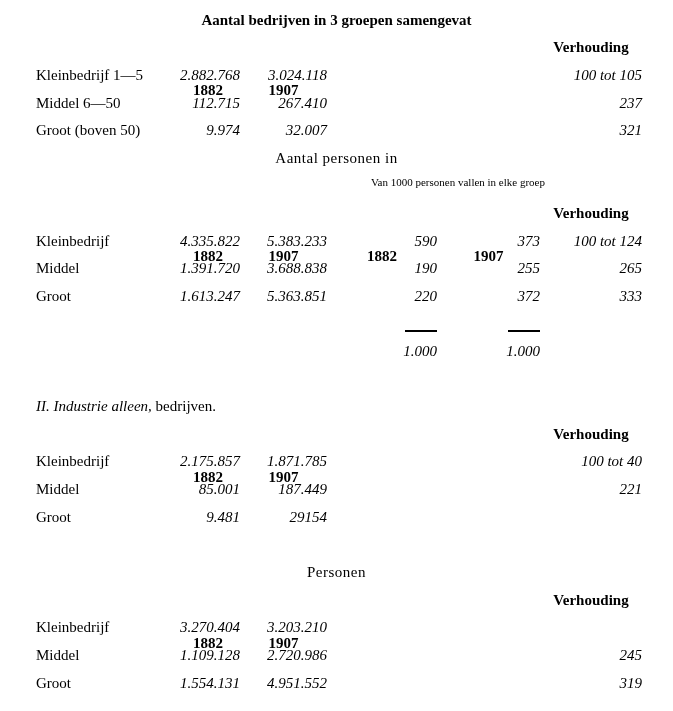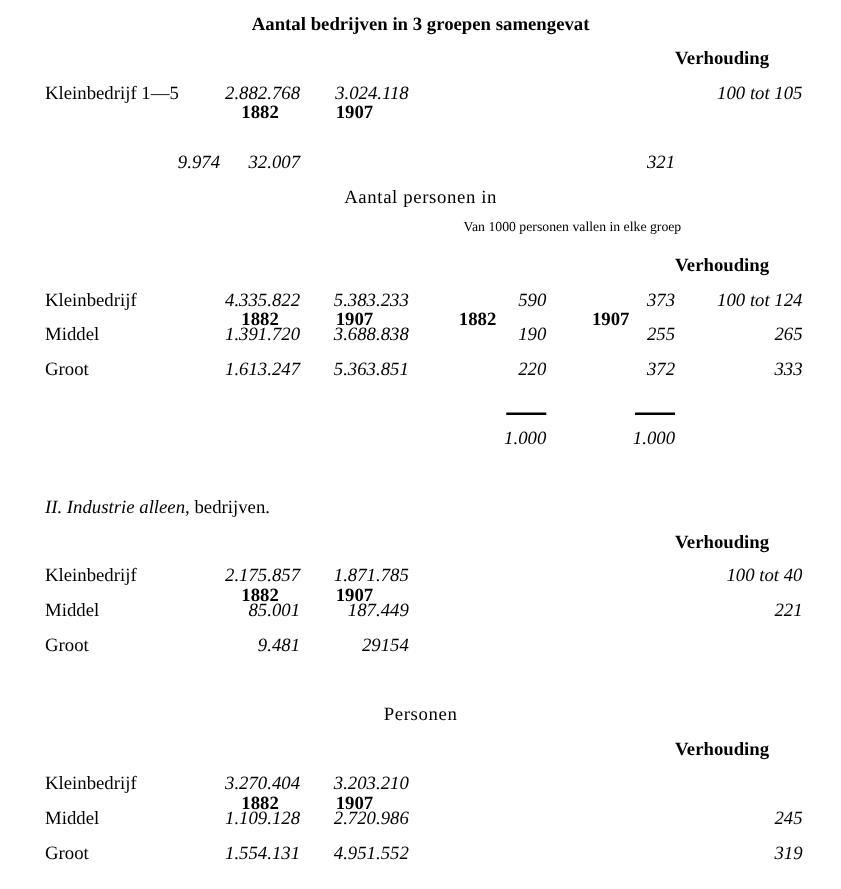--- a/index.html
+++ b/index.html
@@ -29,21 +29,21 @@
     height: 20px;
     display: grid;
     grid-template-columns: 140px 64px 87px 110px 103px 102px;
     line-height: 20px;
     white-space: nowrap;
   }
   .c       { display: block; }
   .lbl     { text-align: left; }
   .num     { text-align: right; font-style: italic; }
   .hdr-y   { text-align: center; font-weight: bold; margin-top: 43px; }
-  .hdr-r   { text-align: left;  font-weight: bold; }
+  .hdr-r   { text-align: center;  font-weight: bold; }
   .title-sp { letter-spacing: 0.5px; }
   .subtitle {
     position: absolute;
     left: 335px;
     width: 210px;
     top: 175px;
     font-size: 11px;
     line-height: 14px;
     text-align: right;
     white-space: nowrap;
@@ -81,21 +81,30 @@
   </div>
 
   <div class="row" style="top:65px">
     <span class="c lbl">Kleinbedrijf 1—5</span>
     <span class="c num">2.882.768</span>
     <span class="c num">3.024.118</span>
     <span class="c"></span>
     <span class="c"></span>
     <span class="c num">100 tot 105</span>
   </div>
+  <div class="row" style="top:93px">
+    <span class="c lbl">Middel 6—50</span>
+    <span class="c num">112.715</span>
+    <span class="c num">267.410</span>
+    <span class="c"></span>
+    <span class="c"></span>
+    <span class="c num">237</span>
+  </div>
   <div class="row" style="top:120px">
+    <span class="c lbl">Groot (boven 50)</span>
     <span class="c num">9.974</span>
     <span class="c num">32.007</span>
     <span class="c"></span>
     <span class="c"></span>
     <span class="c num">321</span>
   </div>
 
   <div class="line center title-sp" style="top:148px">Aantal personen in</div>
   <div class="subtitle">Van 1000 personen vallen in elke groep</div>
 

